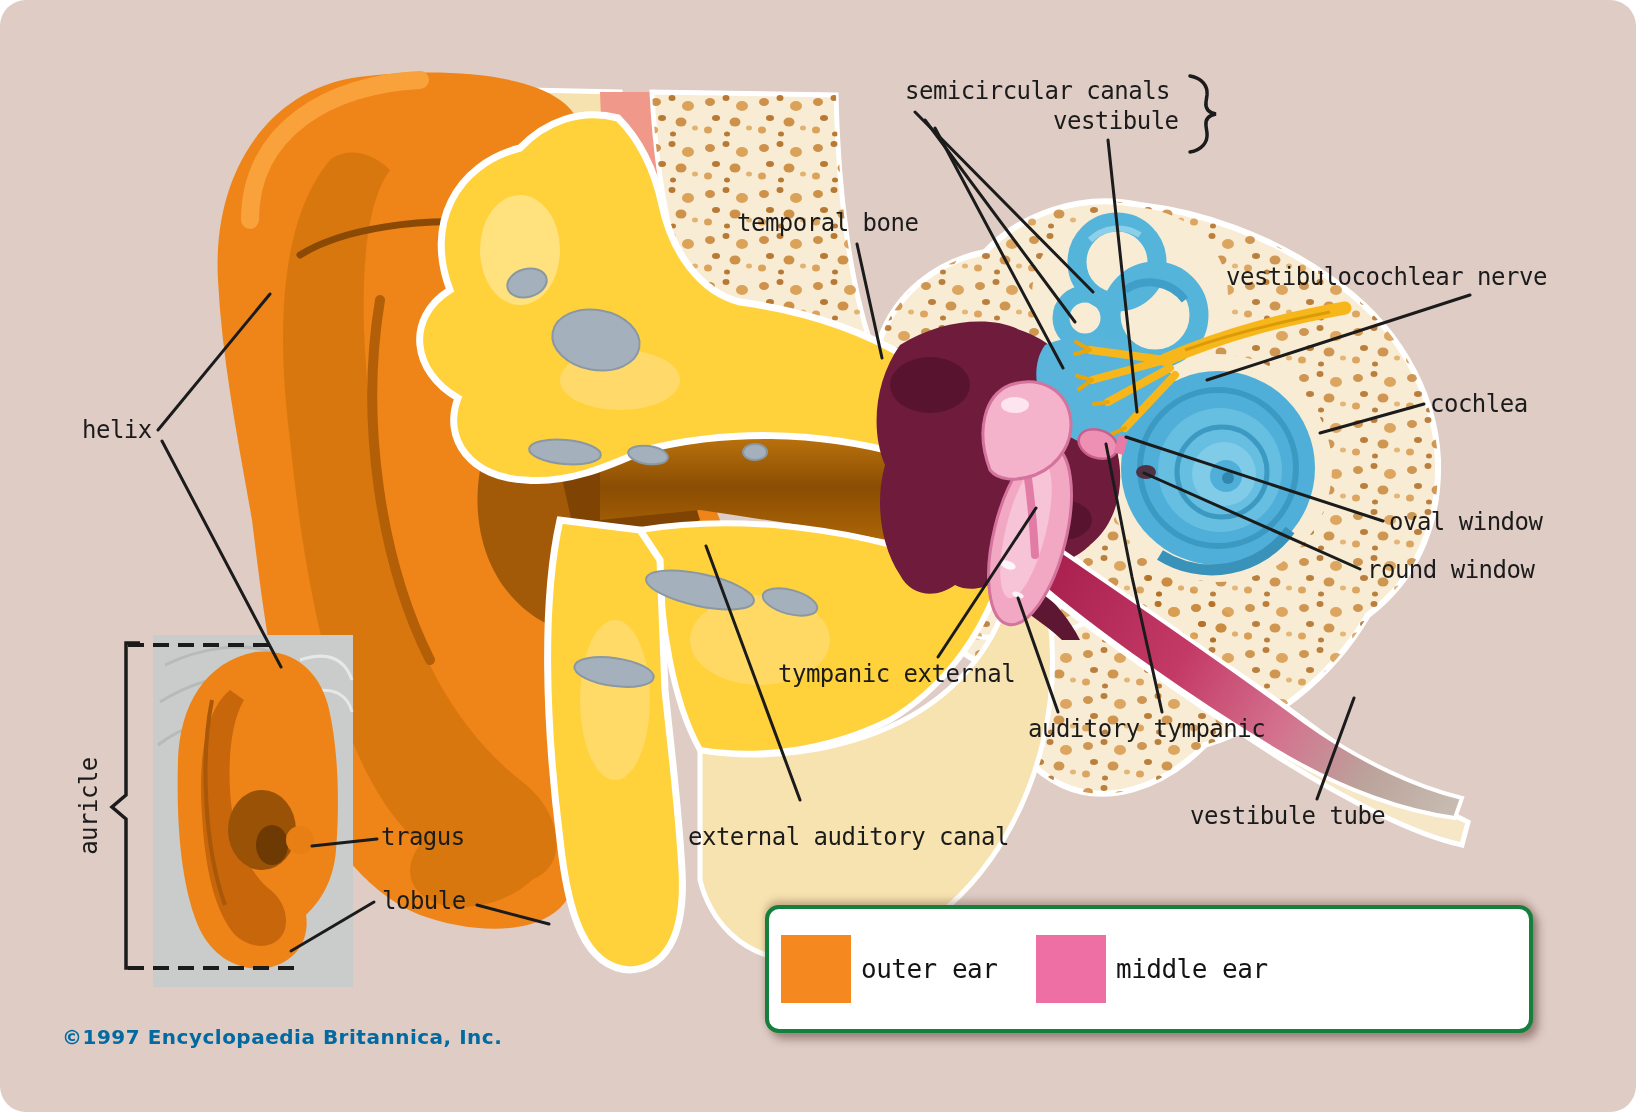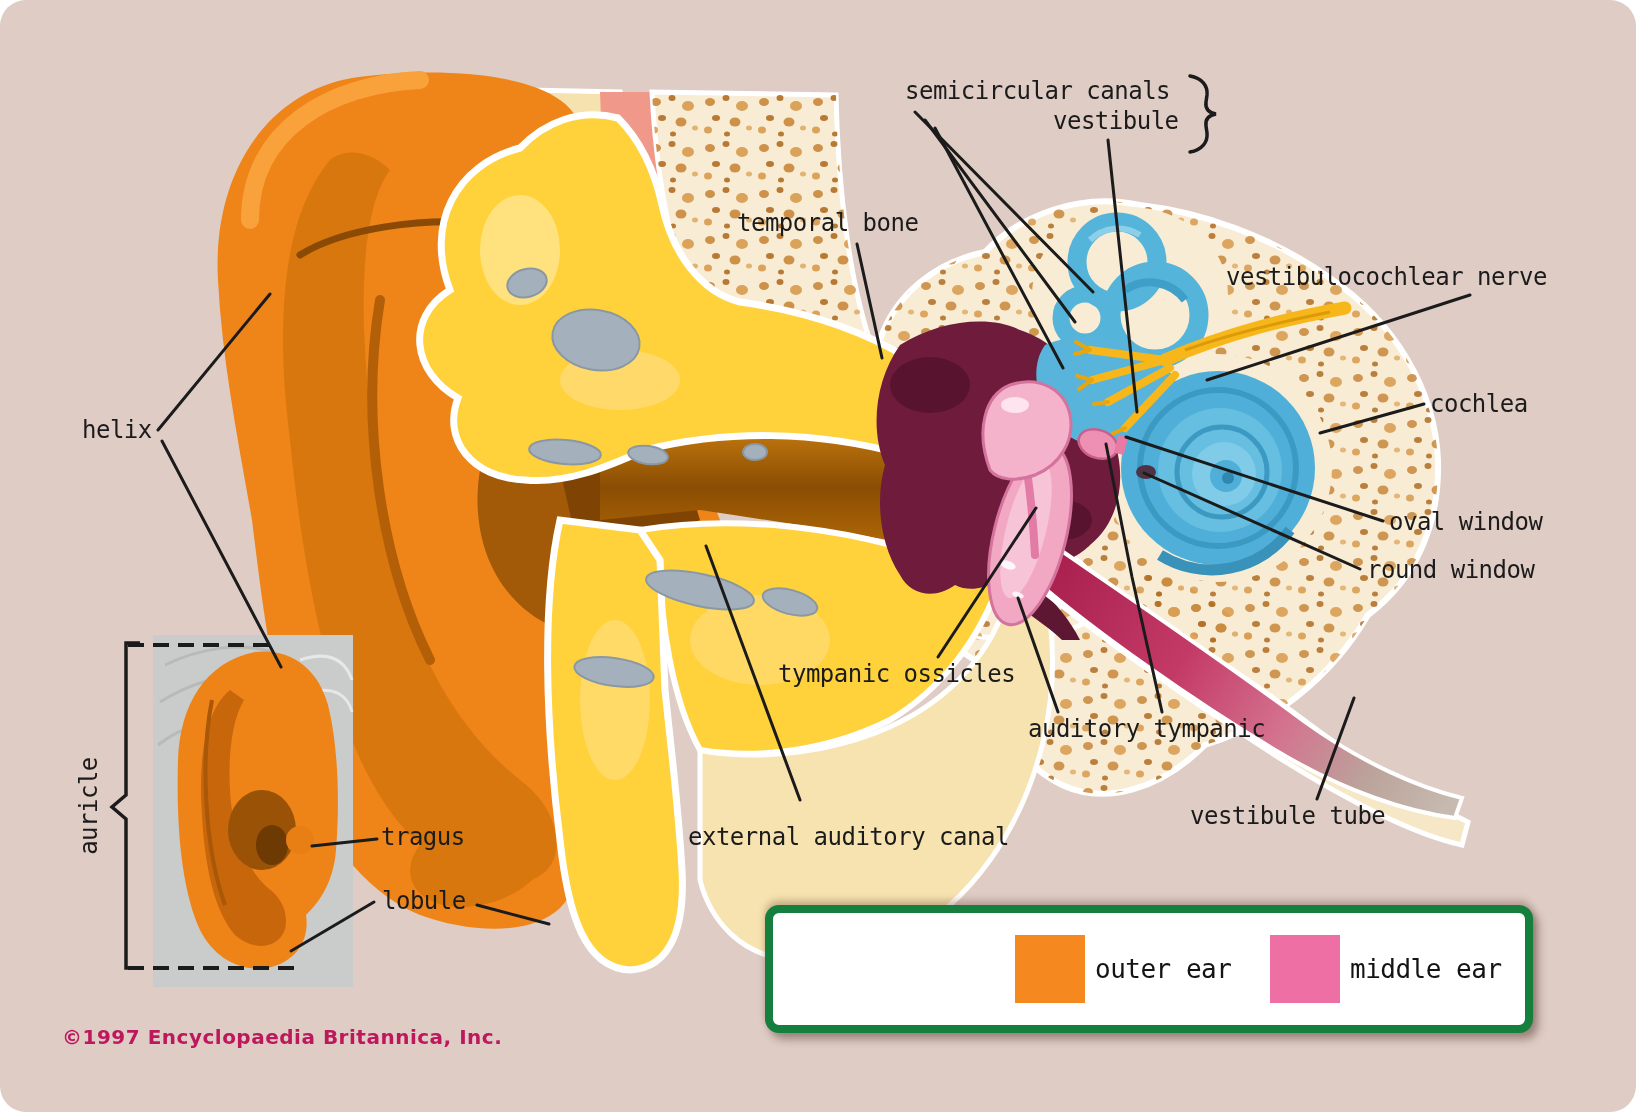--- a/index.html
+++ b/index.html
@@ -11,29 +11,28 @@
   svg{position:absolute;left:0;top:0;}
   .lbl{
     position:absolute;font:24px/1.15 "DejaVu Sans Mono", monospace;
     color:#1b1b1b;white-space:nowrap;letter-spacing:-0.5px;
   }
   .lbl--auricle{
     transform:translate(-50%,-50%) rotate(-90deg);
   }
   .copyright{
     position:absolute;left:62px;top:1025px;
-    font:bold 20px/1.2 "DejaVu Sans", sans-serif;color:#be185d;
+    font:bold 20px/1.2 "DejaVu Sans", sans-serif;color:#0369a1;
     letter-spacing:0.5px;white-space:nowrap;
   }
   .legend{
     position:absolute;left:765px;top:905px;width:768px;height:128px;
-    background:#ffffff;border:8px solid #15803d;border-radius:14px;
+    background:#ffffff;border:4px solid #15803d;border-radius:14px;
     box-sizing:border-box;display:flex;align-items:center;
     box-shadow:5px 6px 9px rgba(90,58,48,.5), 0 -5px 7px rgba(120,85,70,.35);
-    justify-content:flex-end;
   }
   .legend-item{display:flex;align-items:center;width:255px;}
   .legend-item:first-child{margin-left:12px;}
   .legend-swatch{width:70px;height:68px;margin-right:10px;flex:0 0 auto;}
   .legend-label{font:26px/1 "DejaVu Sans Mono", monospace;color:#141414;letter-spacing:-0.5px;}
 </style>
 </head>
 <body>
 
 <div class="card">
@@ -282,21 +281,21 @@
   </svg>
 
   <div class="lbl" style="left:905px;top:78px">semicircular canals</div>
   <div class="lbl" style="left:1053px;top:108px">vestibule</div>
   <div class="lbl" style="left:737px;top:210px">temporal bone</div>
   <div class="lbl" style="left:1226px;top:264px">vestibulocochlear nerve</div>
   <div class="lbl" style="left:1430px;top:391px">cochlea</div>
   <div class="lbl" style="left:1389px;top:509px">oval window</div>
   <div class="lbl" style="left:1367px;top:557px">round window</div>
   <div class="lbl" style="left:82px;top:417px">helix</div>
-  <div class="lbl" style="left:778px;top:661px">tympanic ossicles</div>
+  <div class="lbl" style="left:778px;top:661px">tympanic external</div>
   <div class="lbl" style="left:1028px;top:716px">auditory tympanic</div>
   <div class="lbl" style="left:688px;top:824px">external auditory canal</div>
   <div class="lbl" style="left:1190px;top:803px">vestibule tube</div>
   <div class="lbl" style="left:381px;top:824px">tragus</div>
   <div class="lbl" style="left:382px;top:888px">lobule</div>
   <div class="lbl lbl--auricle" style="left:90px;top:806px">auricle</div>
 
   <div class="legend">
     <div class="legend-item">
       <span class="legend-swatch" style="background-color: rgb(245, 136, 31);"></span>

